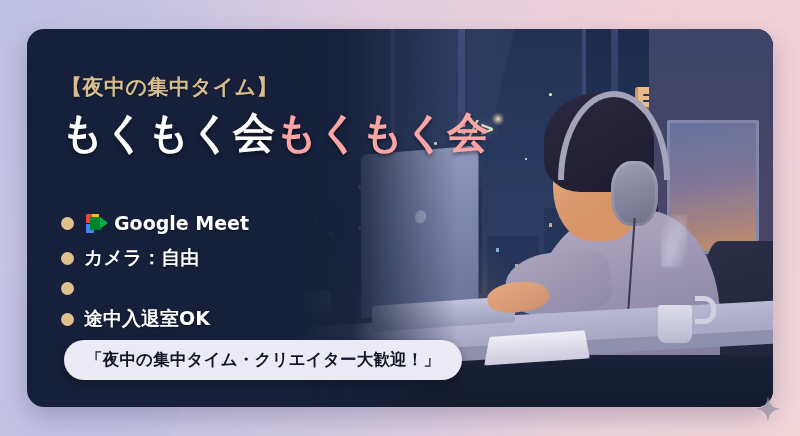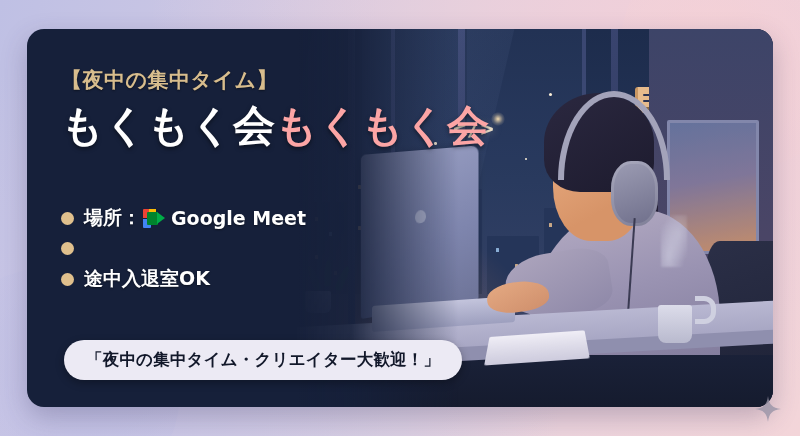--- a/index.html
+++ b/index.html
@@ -369,21 +369,21 @@
   
   .illo-fade {
     position: absolute;
     left: 0; top: 0; width: 34%; bottom: 0;
     background: linear-gradient(90deg, #16203a 0%, rgba(22,32,58,.92) 34%, rgba(22,32,58,0) 100%);
   }
 
   
   .panel {
     position: absolute;
-    left: 0; top: 9px; width: 44%; height: 100%;
+    left: 0; top: 16px; width: 44%; height: 100%;
     padding: 28px 0 0 34px;
     box-sizing: border-box;
   }
   .eyebrow {
     color: #d8bd8d;
     font-size: 21px;
     font-weight: 700;
     letter-spacing: .5px;
     margin: 0 0 8px 0;
     white-space: nowrap;
@@ -595,32 +595,35 @@
 
       <div class="eyebrow">【夜中の集中タイム】</div>
 
       <h1 class="headline">
         <span class="w">もくもく会</span><span class="g">もくもく会</span>
       </h1>
 
       <ul class="bullets">
         <li>
           <span class="dot"></span>
-          <span>場所：</span>
           <span class="gmeet">
             <span class="gm-red"></span>
               <span class="gm-blue"></span>
               <span class="gm-yellow"></span>
               <span class="gm-green"></span>
               <span class="gm-cam"></span>
           </span>
           <span>Google Meet</span>
         </li>
         <li>
           <span class="dot"></span>
+          <span>カメラ：自由</span>
+        </li>
+        <li>
+          <span class="dot"></span>
         </li>
         <li>
           <span class="dot"></span>
           <span>途中入退室OK</span>
         </li>
       </ul>
     </div>
 
     <div class="pill">「夜中の集中タイム・クリエイター大歓迎！」</div>
   </div>

